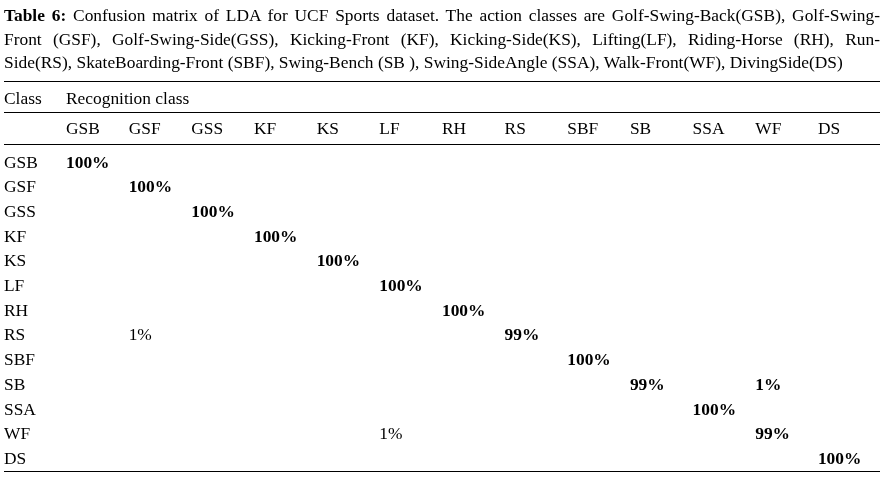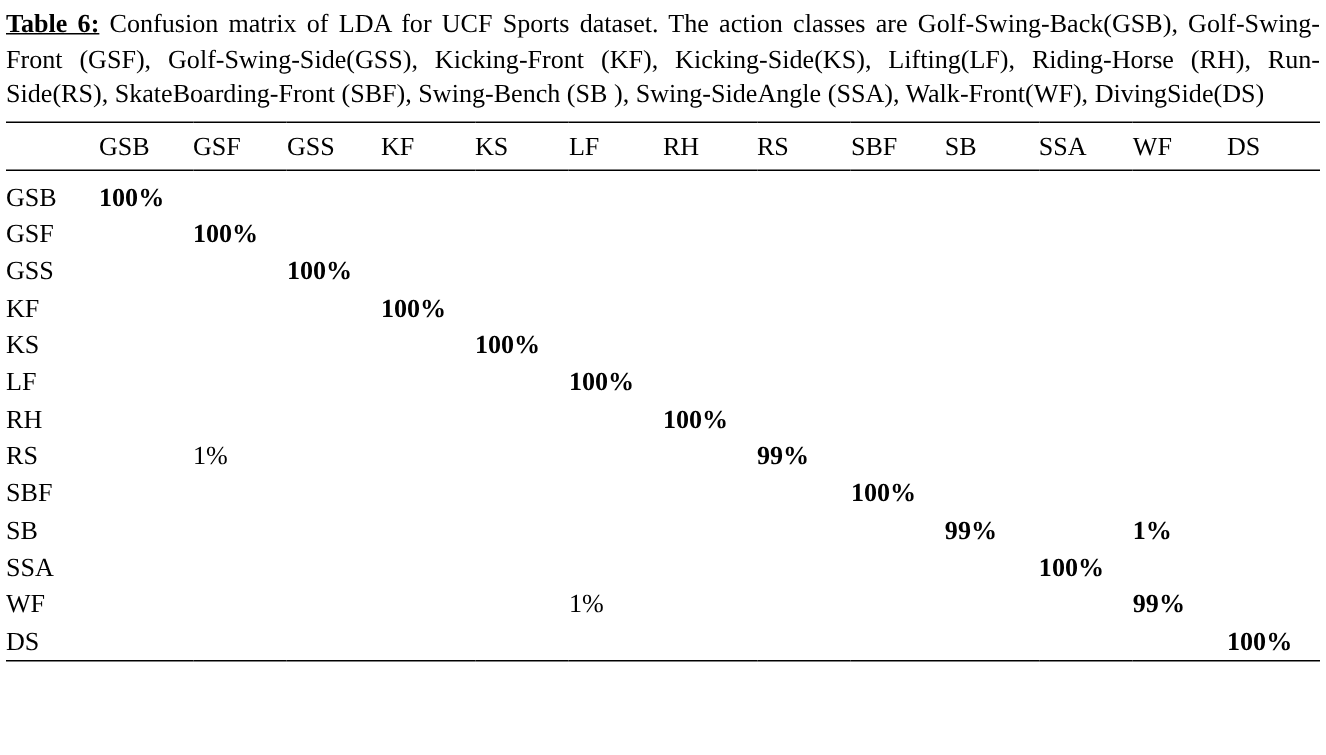--- a/index.html
+++ b/index.html
@@ -24,21 +24,20 @@
   .caption {
     font-size: 17.4px;
     line-height: 23.5px;
     text-align: justify;
     text-justify: inter-word;
     margin: 0 0 6px 0;
     width: 876px;
   }
   .caption .cap-label {
     font-weight: bold;
-    text-decoration: underline;
   }
   table.matrix {
     border-collapse: collapse;
     width: 876px;
     table-layout: fixed;
     font-size: 17.4px;
   }
   table.matrix td, table.matrix th {
     padding: 0;
     margin: 0;
@@ -103,20 +102,24 @@
         <col>
         <col>
         <col>
         <col>
         <col>
         <col>
         <col>
       <col class="col-d">
     </colgroup>
     <tbody>
+      <tr class="rule-top">
+        <td class="hdr-class">Class</td>
+        <td class="hdr-recog" colspan="13">Recognition class</td>
+      </tr>
       <tr class="sub-hdr rule-mid">
         <td></td>
         <td>GSB</td>
         <td>GSF</td>
         <td>GSS</td>
         <td>KF</td>
         <td>KS</td>
         <td>LF</td>
         <td>RH</td>
         <td>RS</td>

